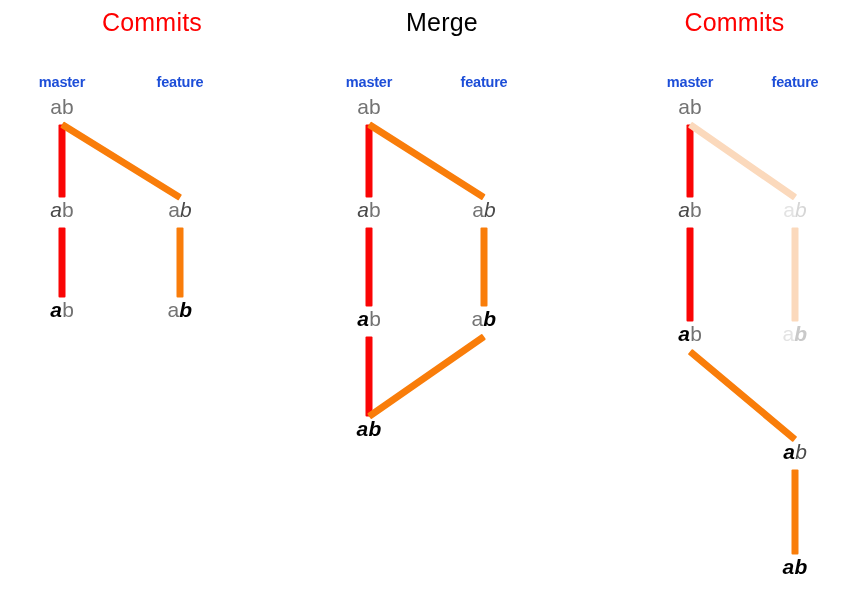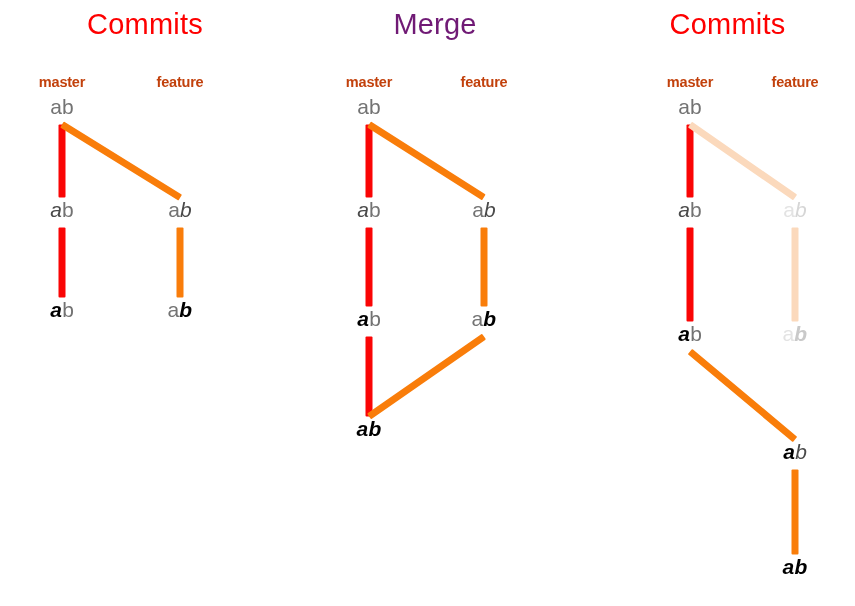--- a/index.html
+++ b/index.html
@@ -20,33 +20,34 @@
     top: 0;
     height: 606px;
   }
 
   .panel-title {
     position: absolute;
     top: 8px;
     width: 100%;
     text-align: center;
     font-family: "Liberation Sans", sans-serif;
-    font-size: 29px;
+    font-size: 25px;
     font-weight: 400;
     color: #fe0000;
     letter-spacing: 0.2px;
     white-space: nowrap;
+    padding-left: 7px;
   }
 
   .col-header {
     position: absolute;
     font-family: "Liberation Sans", sans-serif;
     font-size: 14.5px;
     font-weight: bold;
-    color: #c2410c;
+    color: #1d4ed8;
     letter-spacing: -0.2px;
     white-space: nowrap;
     transform: translateX(-50%);
   }
 
   .node {
     position: absolute;
     font-family: "Liberation Sans", sans-serif;
     font-size: 21px;
     line-height: 1;
@@ -83,21 +84,21 @@
     <div class="edge" style="left: 62px; top: 120.5px; width: 73px; height: 7px; background: rgb(250, 5, 5); transform: rotate(90deg);"></div>
     <div class="edge" style="left: 62px; top: 223.5px; width: 70px; height: 7px; background: rgb(250, 5, 5); transform: rotate(90deg);"></div>
     <div class="edge" style="left: 62px; top: 120.5px; width: 138.755px; height: 7px; background: rgb(249, 125, 10); transform: rotate(31.7428deg);"></div>
     <div class="edge" style="left: 180px; top: 223.5px; width: 70px; height: 7px; background: rgb(249, 125, 10); transform: rotate(90deg);"></div>
     <div class="node" style="left: 62px; top: 96px;"><span class="g-plain">a</span><span class="g-plain">b</span></div>
     <div class="node" style="left: 62px; top: 199px;"><span class="g-italic">a</span><span class="g-plain">b</span></div>
     <div class="node" style="left: 62px; top: 299px;"><span class="g-bold">a</span><span class="g-plain">b</span></div>
     <div class="node" style="left: 180px; top: 199px;"><span class="g-plain">a</span><span class="g-italic">b</span></div>
     <div class="node" style="left: 180px; top: 299px;"><span class="g-plain">a</span><span class="g-bold">b</span></div>
     <div class="panel" style="left: 290px; width: 290px;">
-      <div class="panel-title" style="color: #701a75;">Merge</div>
+      <div class="panel-title" style="color: #000000;">Merge</div>
     </div>
     <div class="col-header" style="left: 369px; top: 74px;">master</div>
     <div class="col-header" style="left: 484px; top: 74px;">feature</div>
     <div class="edge" style="left: 369px; top: 120.5px; width: 73px; height: 7px; background: rgb(250, 5, 5); transform: rotate(90deg);"></div>
     <div class="edge" style="left: 369px; top: 223.5px; width: 79px; height: 7px; background: rgb(250, 5, 5); transform: rotate(90deg);"></div>
     <div class="edge" style="left: 369px; top: 332.5px; width: 80px; height: 7px; background: rgb(250, 5, 5); transform: rotate(90deg);"></div>
     <div class="edge" style="left: 369px; top: 120.5px; width: 136.213px; height: 7px; background: rgb(249, 125, 10); transform: rotate(32.4067deg);"></div>
     <div class="edge" style="left: 484px; top: 223.5px; width: 79px; height: 7px; background: rgb(249, 125, 10); transform: rotate(90deg);"></div>
     <div class="edge" style="left: 484px; top: 332.5px; width: 140.089px; height: 7px; background: rgb(249, 125, 10); transform: rotate(145.176deg);"></div>
     <div class="node" style="left: 369px; top: 96px;"><span class="g-plain">a</span><span class="g-plain">b</span></div>

